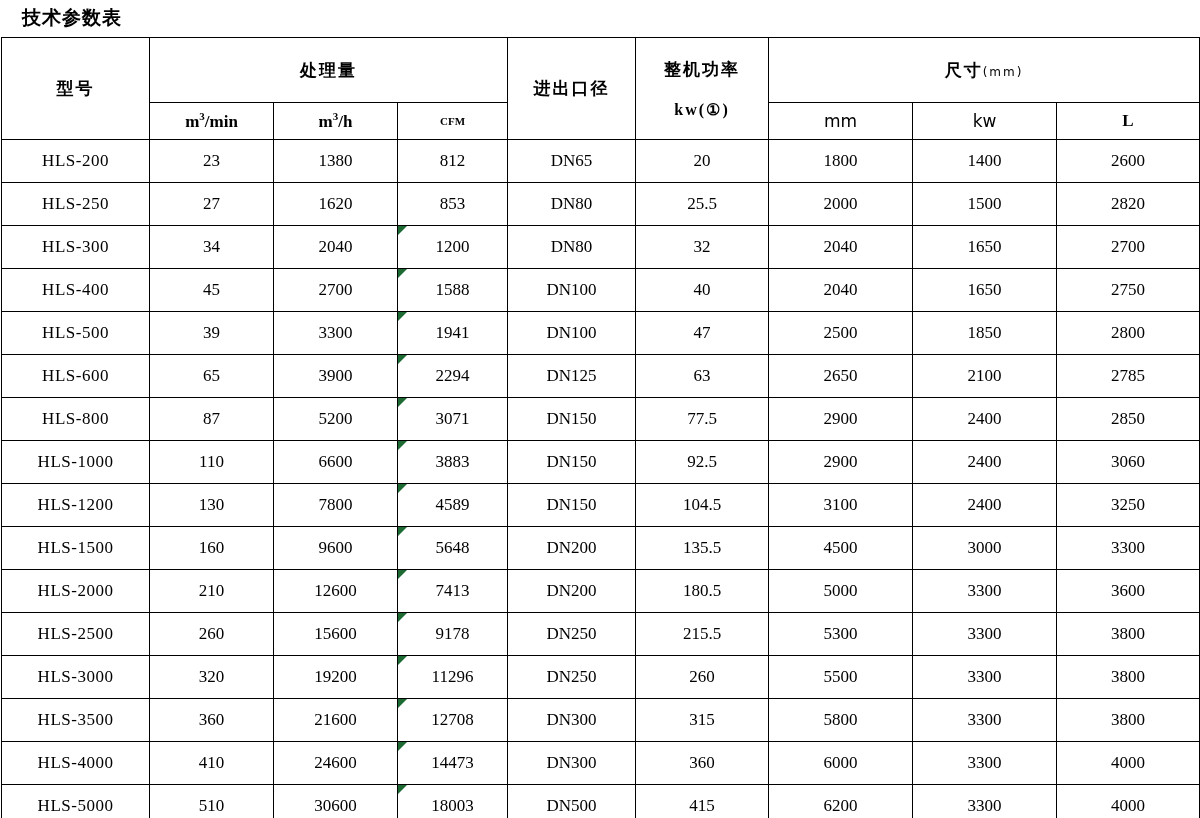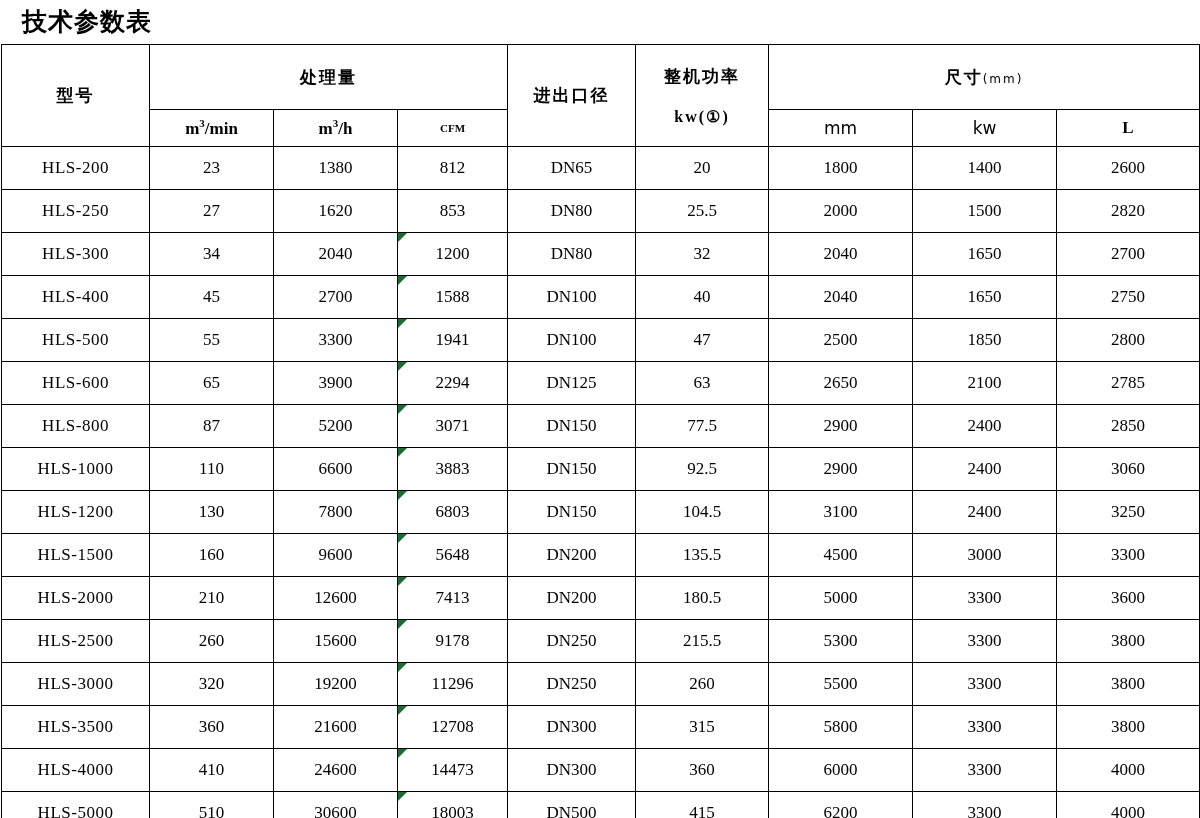--- a/index.html
+++ b/index.html
@@ -16,21 +16,21 @@
   }
   .page {
     position: relative;
     width: 1200px;
     height: 818px;
     box-sizing: border-box;
   }
   .doc-title {
     font-family: "DejaVu Sans", "Liberation Sans", sans-serif;
     font-weight: bold;
-    font-size: 25px;
+    font-size: 19px;
     padding: 5px 0 6px 22px;
     letter-spacing: 1px;
   }
   table.spec {
     border-collapse: collapse;
     width: 1198px;
     margin: 0 0 0 1px;
     table-layout: fixed;
   }
   table.spec th, table.spec td {
@@ -191,21 +191,21 @@
           <td>2700</td>
           <td class="marked">1588</td>
           <td>DN100</td>
           <td>40</td>
           <td>2040</td>
           <td>1650</td>
           <td>2750</td>
         </tr>
       <tr>
           <td class="model">HLS-500</td>
-          <td>55</td>
+          <td>39</td>
           <td>3300</td>
           <td class="marked">1941</td>
           <td>DN100</td>
           <td>47</td>
           <td>2500</td>
           <td>1850</td>
           <td>2800</td>
         </tr>
       <tr>
           <td class="model">HLS-600</td>
@@ -237,21 +237,21 @@
           <td>DN150</td>
           <td>92.5</td>
           <td>2900</td>
           <td>2400</td>
           <td>3060</td>
         </tr>
       <tr>
           <td class="model">HLS-1200</td>
           <td>130</td>
           <td>7800</td>
-          <td class="marked">6803</td>
+          <td class="marked">4589</td>
           <td>DN150</td>
           <td>104.5</td>
           <td>3100</td>
           <td>2400</td>
           <td>3250</td>
         </tr>
       <tr>
           <td class="model">HLS-1500</td>
           <td>160</td>
           <td>9600</td>

